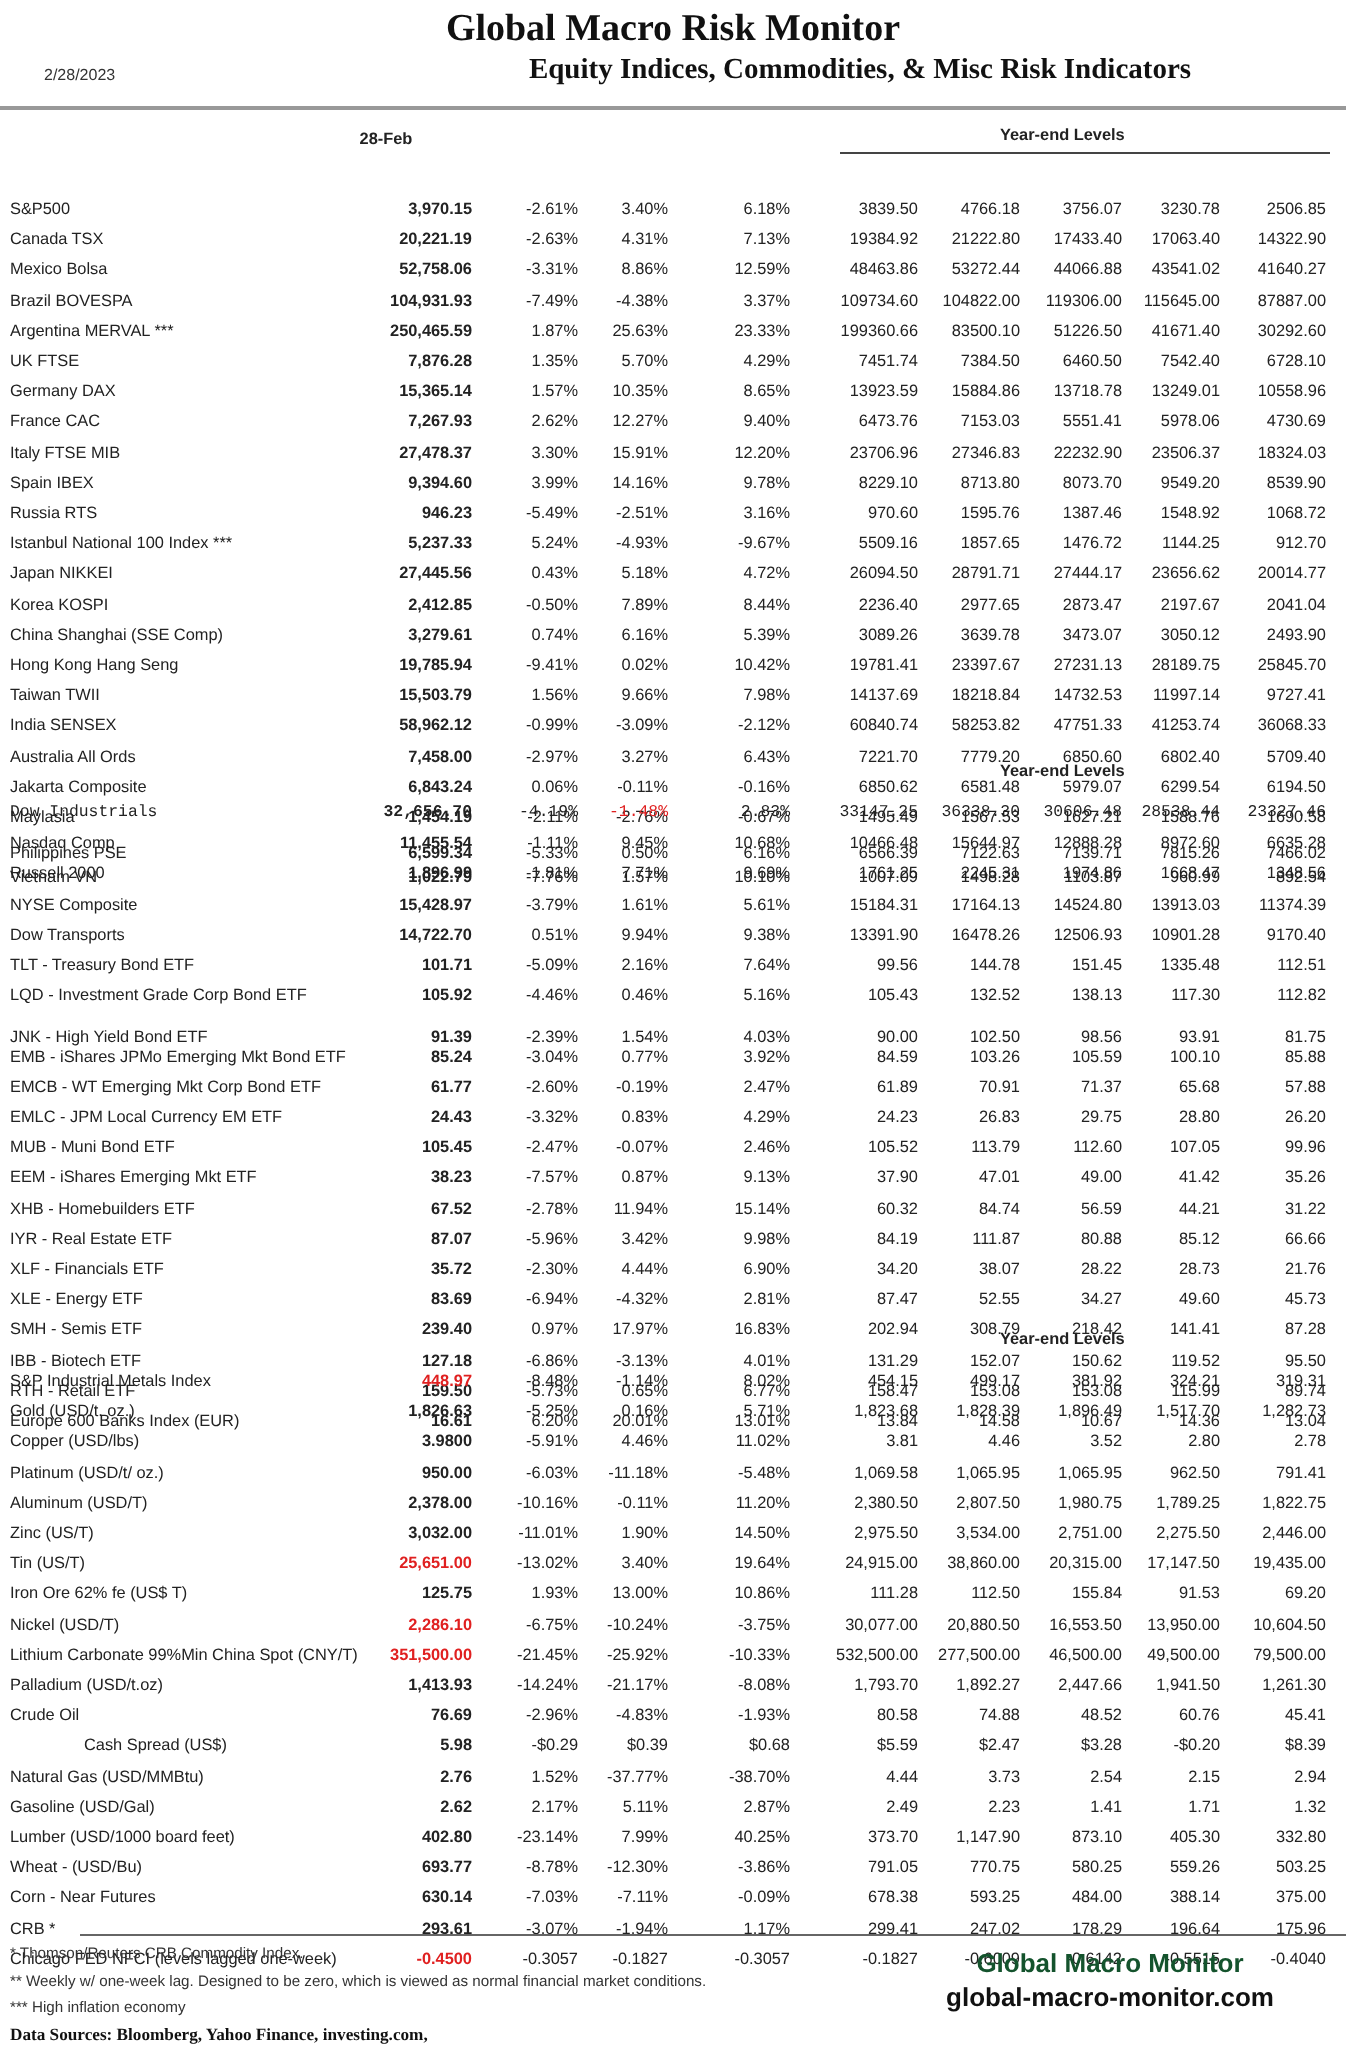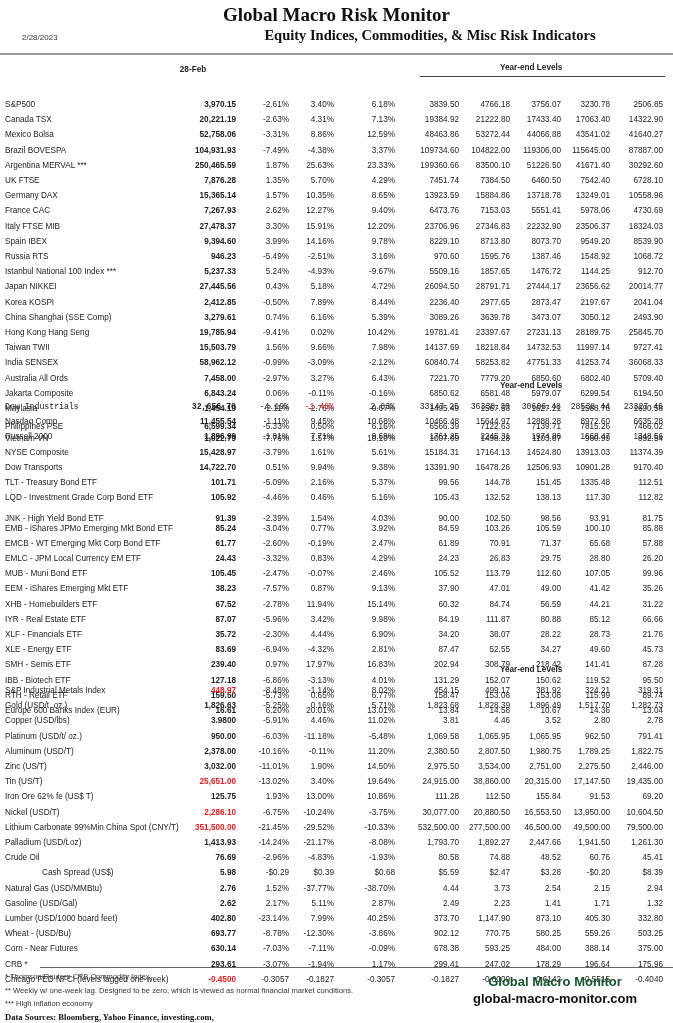--- a/index.html
+++ b/index.html
@@ -382,21 +382,21 @@
       <span class="c y21">16478.26</span>
       <span class="c y20">12506.93</span>
       <span class="c y19">10901.28</span>
       <span class="c y18">9170.40</span>
     </div>
     <div class="row" style="top: 475px;">
       <span class="c lbl">TLT - Treasury Bond ETF</span>
       <span class="c lvl">101.71</span>
       <span class="c mon">-5.09%</span>
       <span class="c ytd">2.16%</span>
-      <span class="c jan">5.37%</span>
+      <span class="c jan">7.64%</span>
       <span class="c y22">99.56</span>
       <span class="c y21">144.78</span>
       <span class="c y20">151.45</span>
       <span class="c y19">1335.48</span>
       <span class="c y18">112.51</span>
     </div>
     <div class="row" style="top: 490.2px;">
       <span class="c lbl">LQD - Investment Grade Corp Bond ETF</span>
       <span class="c lvl">105.92</span>
       <span class="c mon">-4.46%</span>
@@ -682,21 +682,21 @@
       <span class="c y22">30,077.00</span>
       <span class="c y21">20,880.50</span>
       <span class="c y20">16,553.50</span>
       <span class="c y19">13,950.00</span>
       <span class="c y18">10,604.50</span>
     </div>
     <div class="row" style="top: 819.8px;">
       <span class="c lbl">Lithium Carbonate 99%Min China Spot (CNY/T)</span>
       <span class="c lvl red">351,500.00</span>
       <span class="c mon">-21.45%</span>
-      <span class="c ytd">-29.52%</span>
+      <span class="c ytd">-25.92%</span>
       <span class="c jan">-10.33%</span>
       <span class="c y22">532,500.00</span>
       <span class="c y21">277,500.00</span>
       <span class="c y20">46,500.00</span>
       <span class="c y19">49,500.00</span>
       <span class="c y18">79,500.00</span>
     </div>
     <div class="row" style="top: 835px;">
       <span class="c lbl">Palladium (USD/t.oz)</span>
       <span class="c lvl">1,413.93</span>
@@ -768,21 +768,21 @@
       <span class="c y20">873.10</span>
       <span class="c y19">405.30</span>
       <span class="c y18">332.80</span>
     </div>
     <div class="row" style="top: 926.2px;">
       <span class="c lbl">Wheat - (USD/Bu)</span>
       <span class="c lvl">693.77</span>
       <span class="c mon">-8.78%</span>
       <span class="c ytd">-12.30%</span>
       <span class="c jan">-3.86%</span>
-      <span class="c y22">902.12</span>
+      <span class="c y22">791.05</span>
       <span class="c y21">770.75</span>
       <span class="c y20">580.25</span>
       <span class="c y19">559.26</span>
       <span class="c y18">503.25</span>
     </div>
     <div class="row" style="top: 941.4px;">
       <span class="c lbl">Corn - Near Futures</span>
       <span class="c lvl">630.14</span>
       <span class="c mon">-7.03%</span>
       <span class="c ytd">-7.11%</span>

